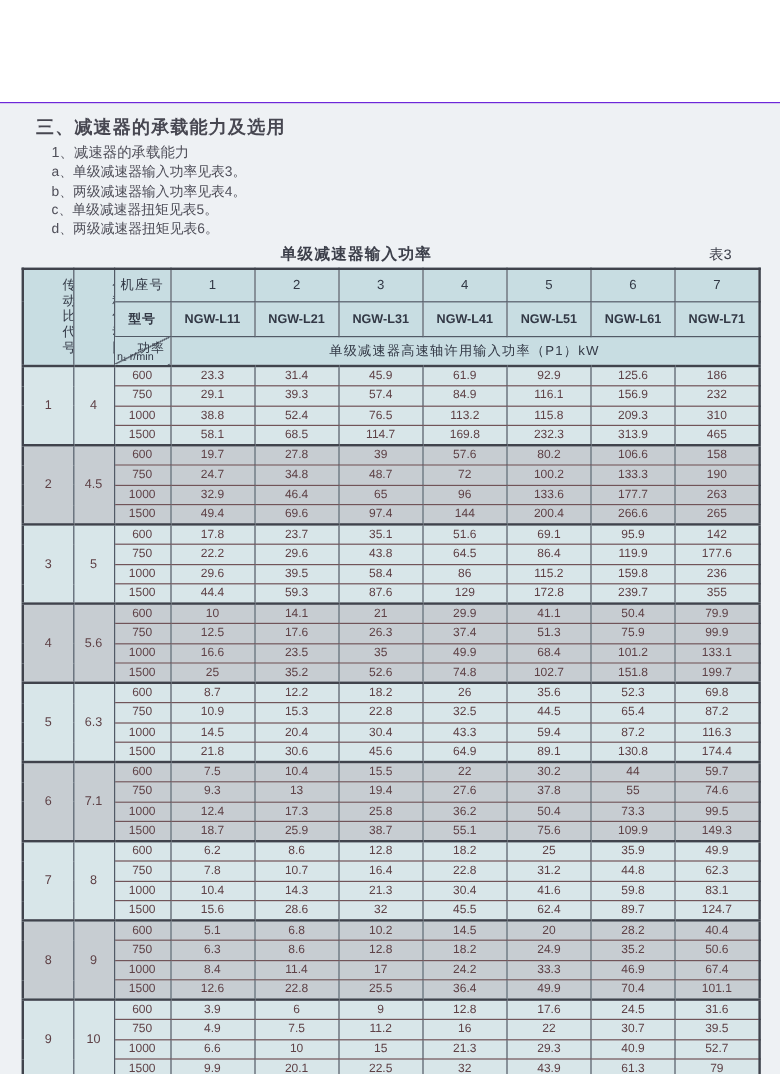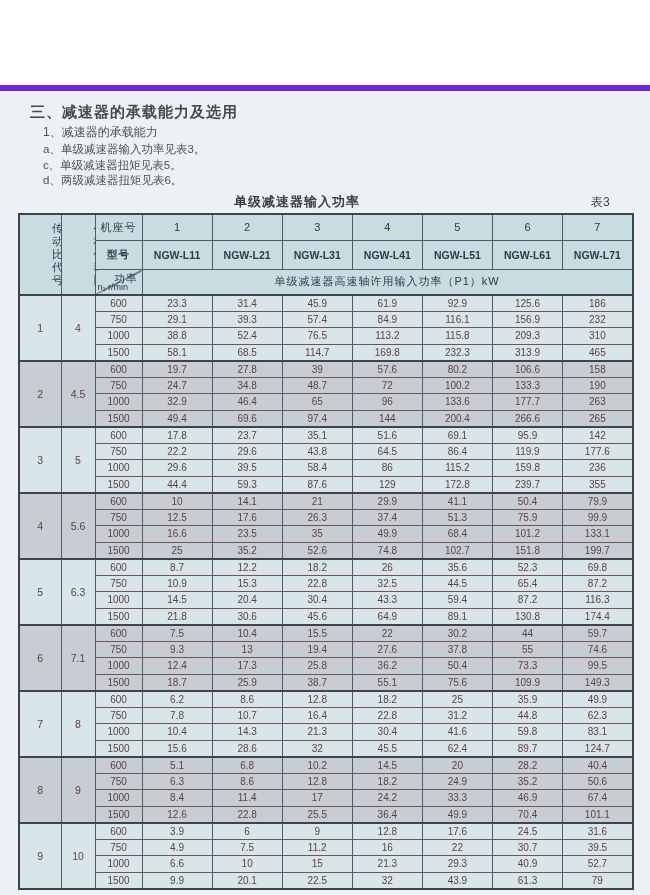--- a/index.html
+++ b/index.html
@@ -16,21 +16,21 @@
   *{box-sizing:border-box;margin:0;padding:0;}
   html,body{width:650px;}
   body{
     width:650px;height:895px;background:#ffffff;overflow:hidden;
     font-family:"Liberation Sans","DejaVu Sans",sans-serif;
   }
   .top-band{height:85px;background:#ffffff;}
   .scan-page{
     width:650px;height:810px;background:var(--page-bg);
     padding-top:11px;position:relative;
-    border-top:6px solid #6d28d9;
+    border-top:1px solid #6d28d9;
   }
   .section-heading{
     margin-left:30px;font-size:15px;font-weight:bold;color:#474751;
     letter-spacing:1px;line-height:19px;
   }
   .sub-heading{
     margin-left:43px;margin-top:4px;font-size:12px;color:#4e4e58;line-height:15px;
   }
   .notes{margin-left:43px;margin-top:2px;}
   .note-line{font-size:11.5px;color:#4e4e58;line-height:15.5px;}
@@ -91,20 +91,21 @@
 <div class="top-band"></div>
 
 <div class="scan-page">
 
   <div class="section-heading">三、减速器的承载能力及选用</div>
 
   <div class="sub-heading">1、减速器的承载能力</div>
 
   <div class="notes">
     <div class="note-line">a、单级减速器输入功率见表3。</div>
+    <div class="note-line">b、两级减速器输入功率见表4。</div>
     <div class="note-line">c、单级减速器扭矩见表5。</div>
     <div class="note-line">d、两级减速器扭矩见表6。</div>
   </div>
 
   <div class="title-row">
     <span class="table-title">单级减速器输入功率</span>
     <span class="table-label">表3</span>
   </div>
 
   <table class="power-table">

